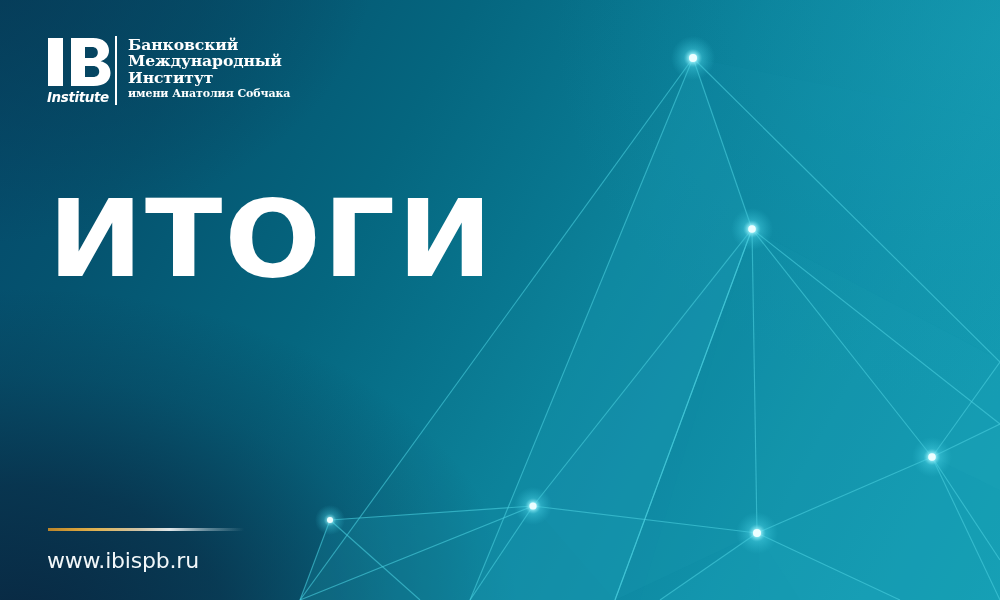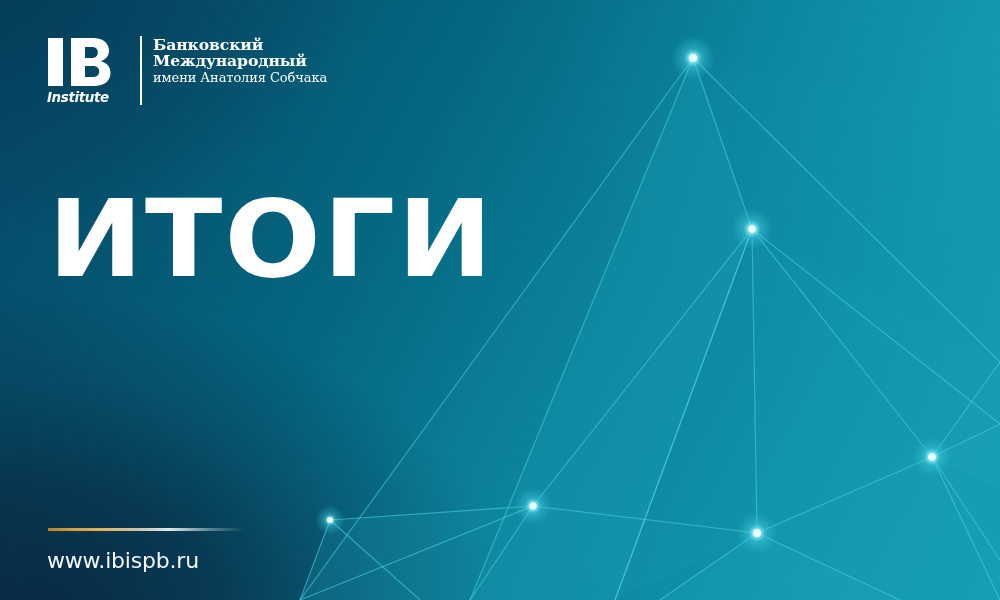--- a/index.html
+++ b/index.html
@@ -67,21 +67,21 @@
   .logo-block {
     position: absolute;
     left: 47px;
     top: 36px;
     display: flex;
     align-items: flex-start;
   }
   .logo-mark {
     width: 66px;
     flex: 0 0 auto;
-    padding-right: 27px;
+    padding-right: 2px;
   }
   .logo-ib {
     display: block;
   }
   .logo-institute {
     display: block;
     margin-top: 3px;
     font-family: "DejaVu Sans", sans-serif;
     font-weight: 700;
     font-style: italic;
@@ -105,22 +105,22 @@
   .logo-text .ln {
     display: block;
     font-weight: 700;
     font-size: 15.6px;
     line-height: 16.3px;
     letter-spacing: -0.1px;
     white-space: nowrap;
   }
   .logo-text .sub {
     display: block;
-    font-weight: 400;
-    font-size: 13px;
+    font-weight: 700;
+    font-size: 11px;
     line-height: 14px;
     margin-top: 1px;
     letter-spacing: -0.1px;
     white-space: nowrap;
   }
 
   
   .headline {
     position: absolute;
     left: 48px;
@@ -276,20 +276,21 @@
                    M38 30 V41 H46 C49.9 41 52.2 38.8 52.2 35.5 C52.2 32.2 49.9 30 46 30 Z" fill="#ffffff"></path>
         </svg>
         <span class="logo-institute">Institute</span>
       </div>
 
       <div class="logo-rule"></div>
 
       <div class="logo-text">
         <span class="ln">Банковский</span>
         <span class="ln">Международный</span>
+        <span class="ln">Институт</span>
         <span class="sub">имени Анатолия Собчака</span>
       </div>
     </div>
 
     <div class="headline">ИТОГИ</div>
 
 
     <div class="footer-rule"></div>
     <div class="footer-url">www.ibispb.ru</div>
 

